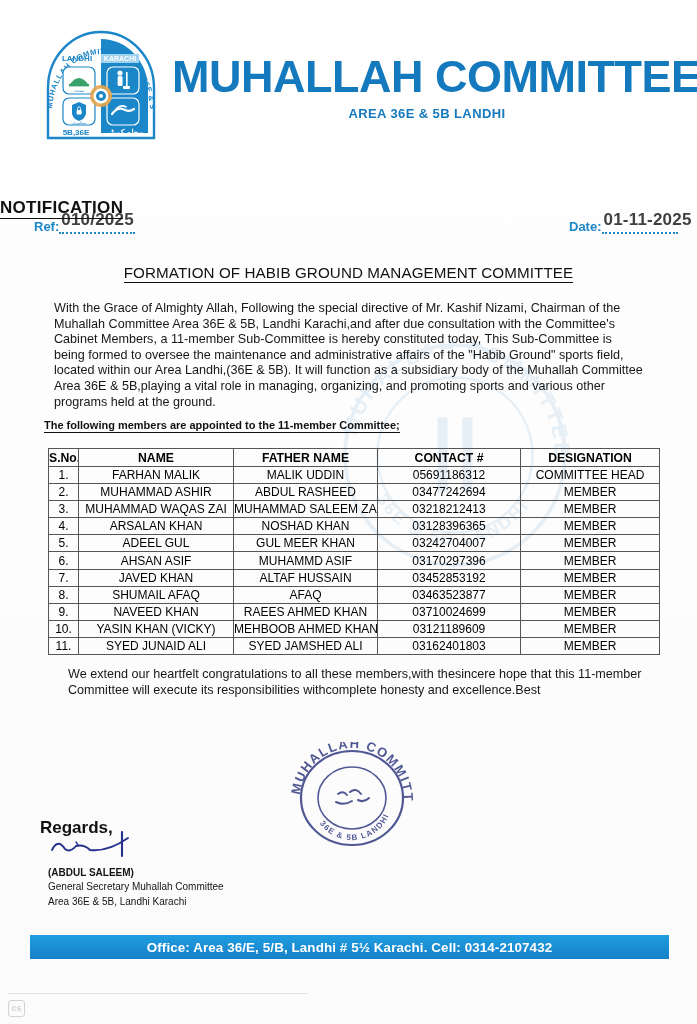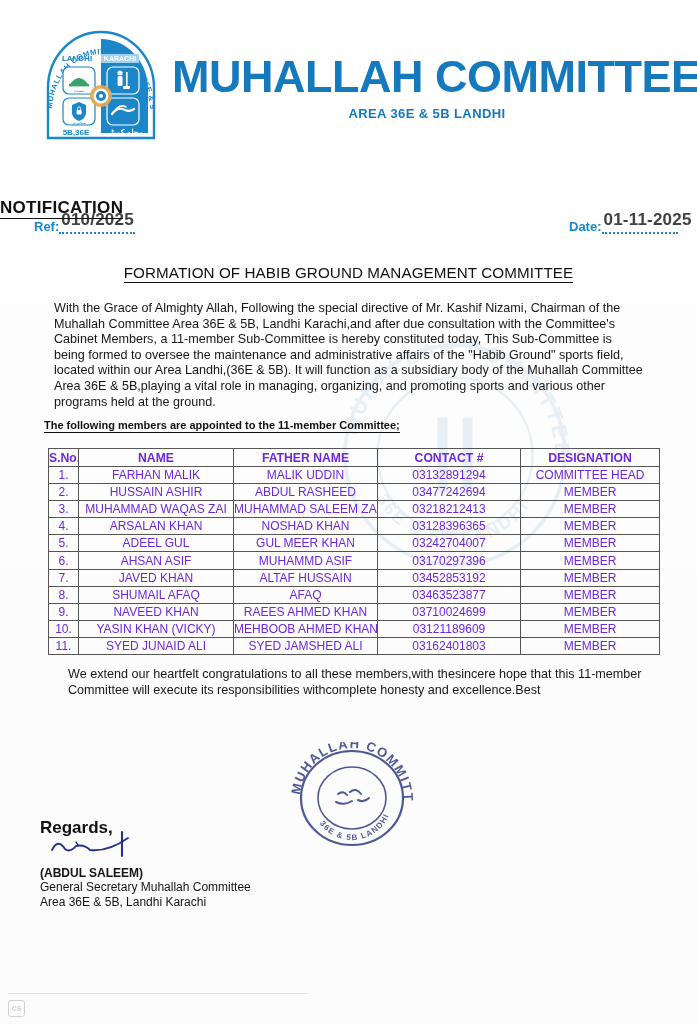--- a/index.html
+++ b/index.html
@@ -172,21 +172,21 @@
   table.members {
     border-collapse: collapse;
     width: 611px;
     table-layout: fixed;
     background: transparent;
   }
   table.members th,
   table.members td {
     border: 1px solid #555;
     font-size: 12px;
-    color: #6d28d9;
+    color: #000000;
     text-align: center;
     height: 16.1px;
     padding: 0;
     line-height: 16px;
     overflow: hidden;
     white-space: nowrap;
   }
   table.members th {
     font-weight: bold;
     font-size: 12.2px;
@@ -231,23 +231,23 @@
   }
   .sig-svg {
     position: absolute;
     left: 48px;
     top: 828px;
     width: 120px;
     height: 34px;
   }
   .sig-block {
     position: absolute;
-    left: 40px;
+    left: 48px;
     top: 866px;
-    font-size: 12px;
+    font-size: 10px;
     line-height: 14.4px;
     color: #141414;
   }
   .sig-name { font-weight: bold; }
 
   
   .footer-bar {
     position: absolute;
     left: 30px;
     top: 935px;
@@ -429,26 +429,26 @@
           <th>FATHER NAME</th>
           <th>CONTACT #</th>
           <th>DESIGNATION</th>
         </tr>
       </thead>
       <tbody>
         <tr>
             <td>1.</td>
             <td>FARHAN MALIK</td>
             <td>MALIK UDDIN</td>
-            <td>03132891294</td>
+            <td>05691186312</td>
             <td>COMMITTEE HEAD</td>
           </tr>
         <tr>
             <td>2.</td>
-            <td>HUSSAIN ASHIR</td>
+            <td>MUHAMMAD ASHIR</td>
             <td>ABDUL RASHEED</td>
             <td>03477242694</td>
             <td>MEMBER</td>
           </tr>
         <tr>
             <td>3.</td>
             <td>MUHAMMAD WAQAS ZAI</td>
             <td>MUHAMMAD SALEEM ZAI</td>
             <td>03218212413</td>
             <td>MEMBER</td>
@@ -543,20 +543,23 @@
     <path d="M 74 4 L 74 28" fill="none" stroke="#27318c" stroke-width="2.1" stroke-linecap="round"></path>
     <path d="M 28 14 l 2 3" fill="none" stroke="#27318c" stroke-width="1.4" stroke-linecap="round"></path>
   </svg>
 
   <div class="sig-block">
     <div class="sig-name">(ABDUL SALEEM)</div>
     <div>General Secretary Muhallah Committee</div>
     <div>Area 36E &amp; 5B, Landhi Karachi</div>
   </div>
 
+  <div class="footer-bar">
+    <span class="ftext">Office: Area 36/E, 5/B, Landhi # 5½ Karachi. Cell: 0314-2107432</span>
+  </div>
 
   <div class="cs-rule"></div>
   <div class="cs-wrap">
     <span class="cs-badge">cs</span>
     <span class="cs-text">Scanned being CamScanner</span>
   </div>
 
 </div>
 
 </body></html>

